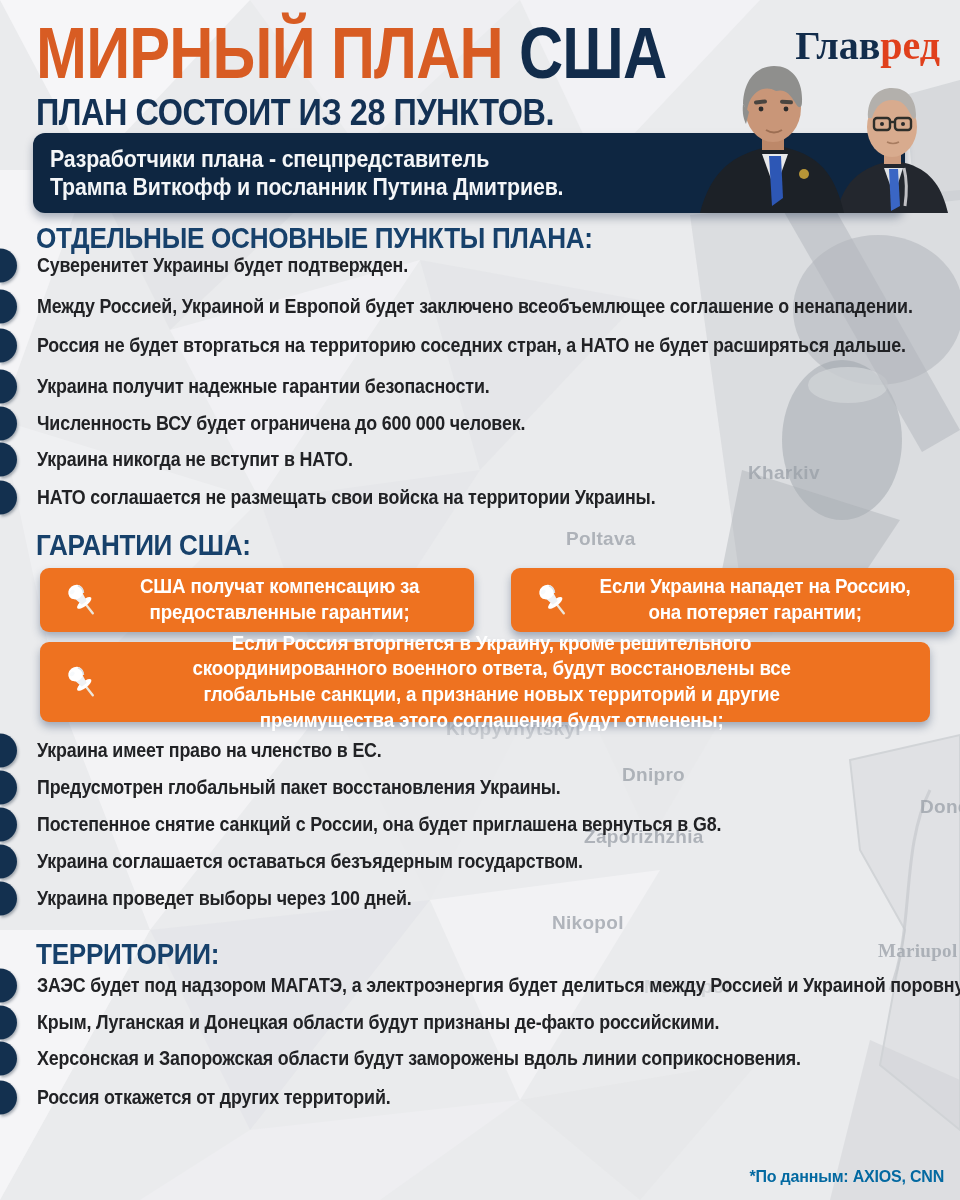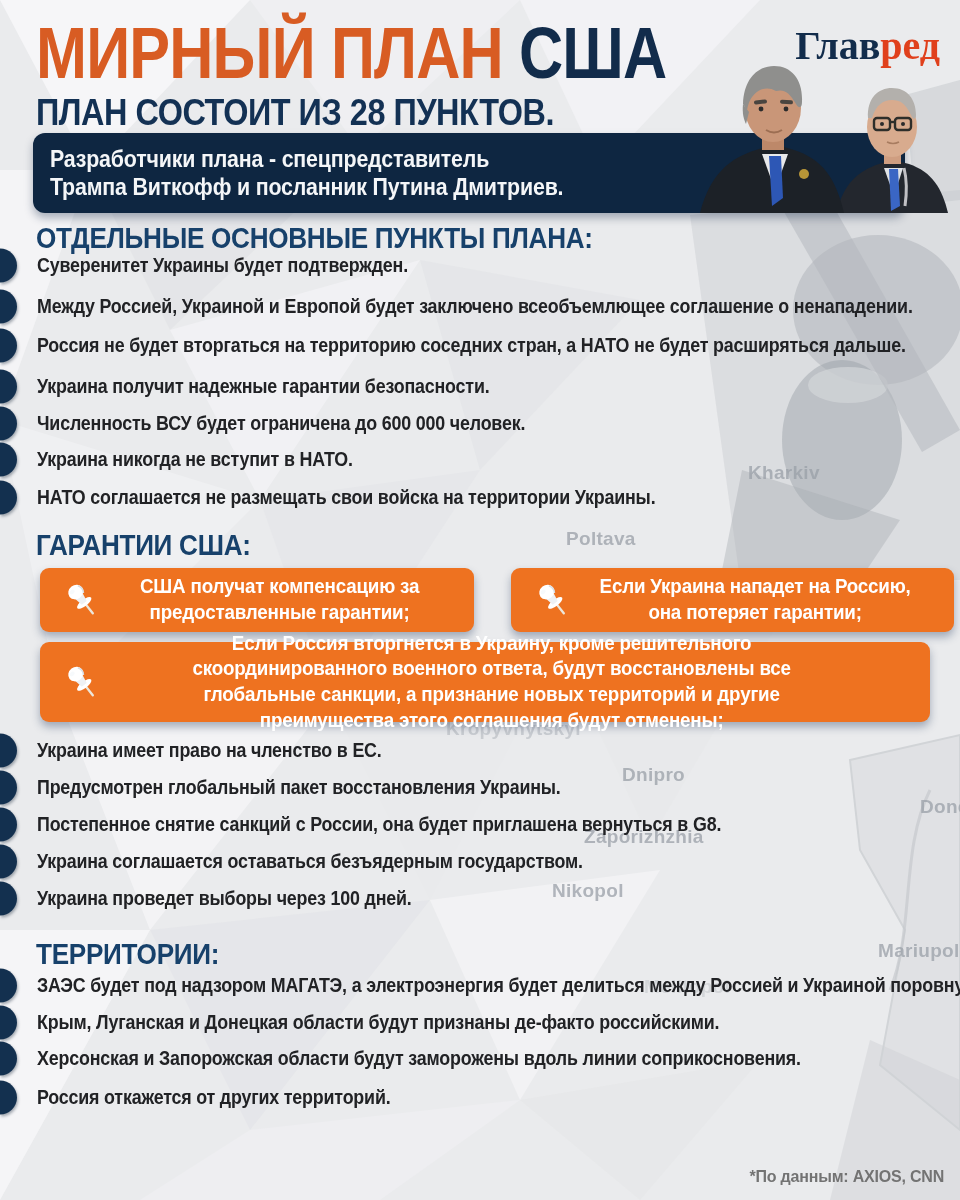--- a/index.html
+++ b/index.html
@@ -70,21 +70,21 @@
     display:flex;align-items:center;
   }
   .obox .pin{flex:none;margin-left:20px;width:44px;height:48px;}
   .obox .otext{
     flex:1;text-align:center;color:#fff;font-size:20px;font-weight:bold;
     line-height:1.28;padding:6px 26px 6px 6px;letter-spacing:-.2px;
     transform:scaleX(.94);transform-origin:50% 50%;
   }
   .footer-note{
     position:absolute;right:16px;top:1168px;z-index:3;
-    font-size:16px;font-weight:bold;color:#737373;letter-spacing:-.2px;margin-left:24px;
+    font-size:16px;font-weight:bold;color:#0369a1;letter-spacing:-.2px;margin-left:24px;
   }
 </style>
 </head>
 <body>
 
 <div id="page">
 
   <svg class="bg" width="960" height="1200" viewBox="0 0 960 1200">
     <rect width="960" height="1200" fill="#eaebed"></rect>
     <polygon points="0,0 250,0 90,170" fill="#f6f6f8"></polygon>
@@ -116,23 +116,23 @@
     <path d="M850,760 L960,735 L960,1130 L880,1065 L905,930 L860,850 Z" fill="#dadcdf" opacity=".6" stroke="#c2c5c9" stroke-width="2"></path>
     <path d="M930,790 C900,850 915,930 890,990" fill="none" stroke="#c6c9cd" stroke-width="3" opacity=".7"></path>
     <polygon points="870,1040 960,1080 960,1200 830,1200" fill="#cfd2d5" opacity=".5"></polygon>
     <path d="M430,720 C520,700 600,730 700,715" fill="none" stroke="#d3d5d8" stroke-width="2" opacity=".8"></path>
   </svg>
 
   <span class="map-label" style="left:748px;top:462px;">Kharkiv</span>
   <span class="map-label" style="left:566px;top:528px;">Poltava</span>
   <span class="map-label" style="left:622px;top:732px;margin-top:32px;">Dnipro</span>
   <span class="map-label" style="left:584px;top:826px;">Zaporizhzhia</span>
-  <span class="map-label" style="left:552px;top:880px;">Nikopol</span>
+  <span class="map-label" style="left:552px;top:912px;">Nikopol</span>
   <span class="map-label" style="left:920px;top:796px;">Done</span>
-  <span class="map-label" style="left:878px;top:940px;">Mariupol</span>
+  <span class="map-label" style="left:878px;top:940px;font-family:Liberation Serif, serif;">Mariupol</span>
   <span class="map-label" style="left:644px;top:976px;opacity:.55;color:#c2c5c9;">Melitopol</span>
   <span class="map-label" style="left:446px;top:718px;opacity:.4;">Kropyvnytskyi</span>
 
   <div class="title"><span class="t-main">МИРНЫЙ ПЛАН </span><span class="t-accent">США</span></div>
 
   <div class="logo"><span class="l1">Глав</span><span class="l2">ред</span></div>
 
   <div class="subtitle">ПЛАН СОСТОИТ ИЗ 28 ПУНКТОВ.</div>
 
   <div class="intro-box">

